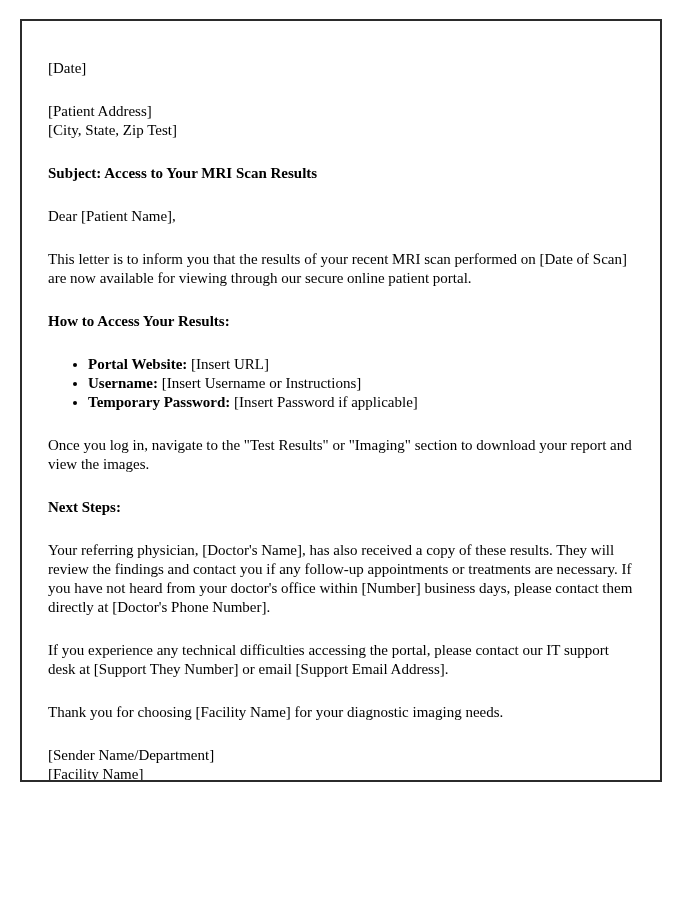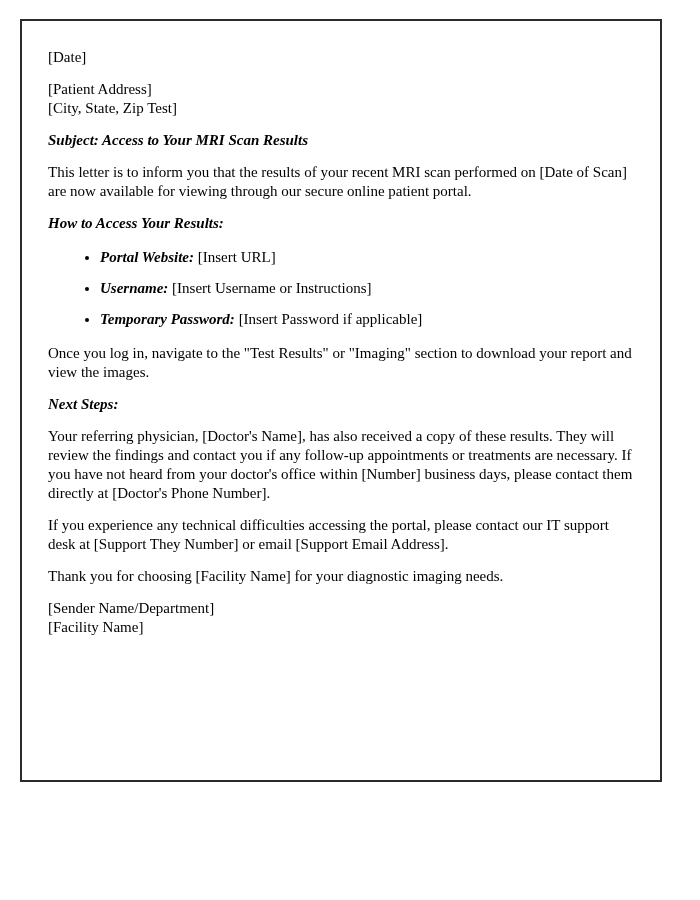--- a/index.html
+++ b/index.html
@@ -20,56 +20,56 @@
     top: 19px;
     width: 642px;
     height: 763px;
     box-sizing: border-box;
     border: 2px solid #2b2b2b;
     padding: 14px 26px 40px 26px;
     background: #ffffff;
     overflow: hidden;
   }
   .letter-box p {
-    margin: 13px 0;
+    margin: 24px 0;
     font-size: 15px;
     line-height: 19px;
   }
   .bold {
     font-weight: bold;
-    font-style: italic;
   }
   .letter-box ul {
     margin: 15px 0;
     padding-left: 40px;
     font-size: 15px;
     line-height: 19px;
     list-style-type: disc;
   }
   .letter-box li {
-    margin: 12px;
+    margin: 0;
   }
   .line {
     display: block;
   }
 </style>
 </head>
 <body>
 
 <div class="letter-box">
 
   <p>[Date]</p>
 
   <p>
     <span class="line">[Patient Address]</span>
     <span class="line">[City, State, Zip Test]</span>
   </p>
 
   <p class="bold">Subject: Access to Your MRI Scan Results</p>
 
+  <p>Dear [Patient Name],</p>
 
   <p>This letter is to inform you that the results of your recent MRI scan performed on [Date of Scan] are now available for viewing through our secure online patient portal.</p>
 
   <p class="bold">How to Access Your Results:</p>
 
   <ul>
     <li><span class="bold">Portal Website:</span> <span>[Insert URL]</span></li>
     <li><span class="bold">Username:</span> <span>[Insert Username or Instructions]</span></li>
     <li><span class="bold">Temporary Password:</span> <span>[Insert Password if applicable]</span></li>
   </ul>

